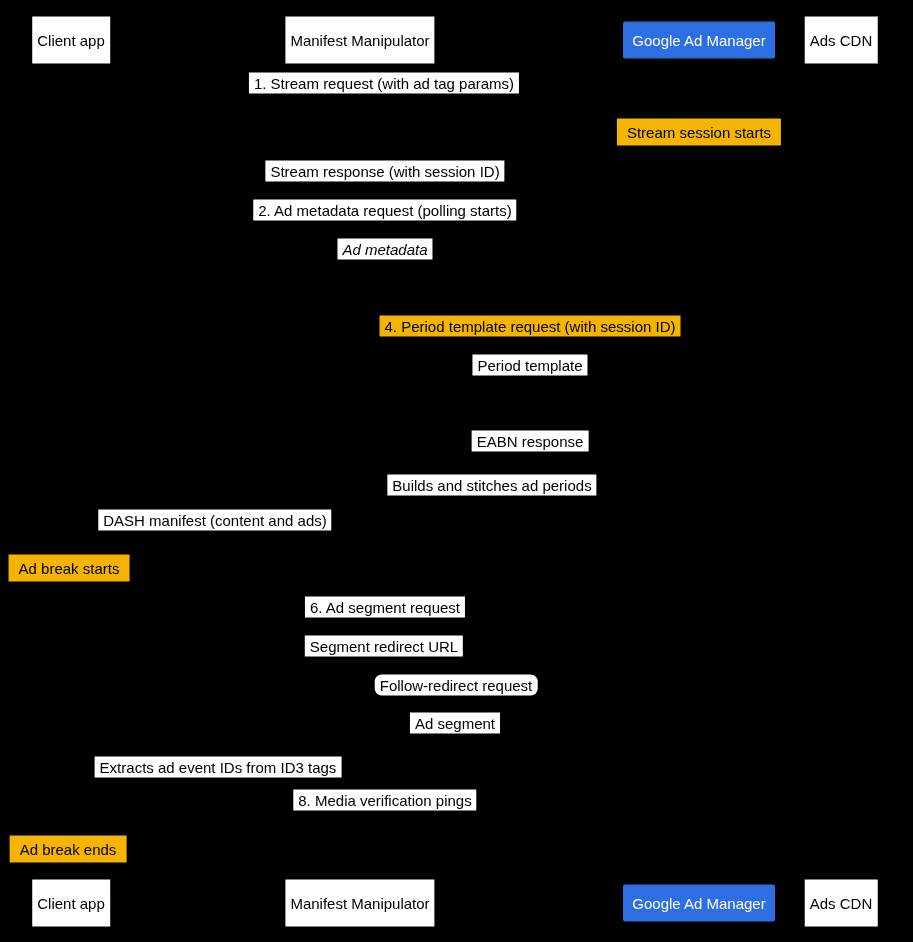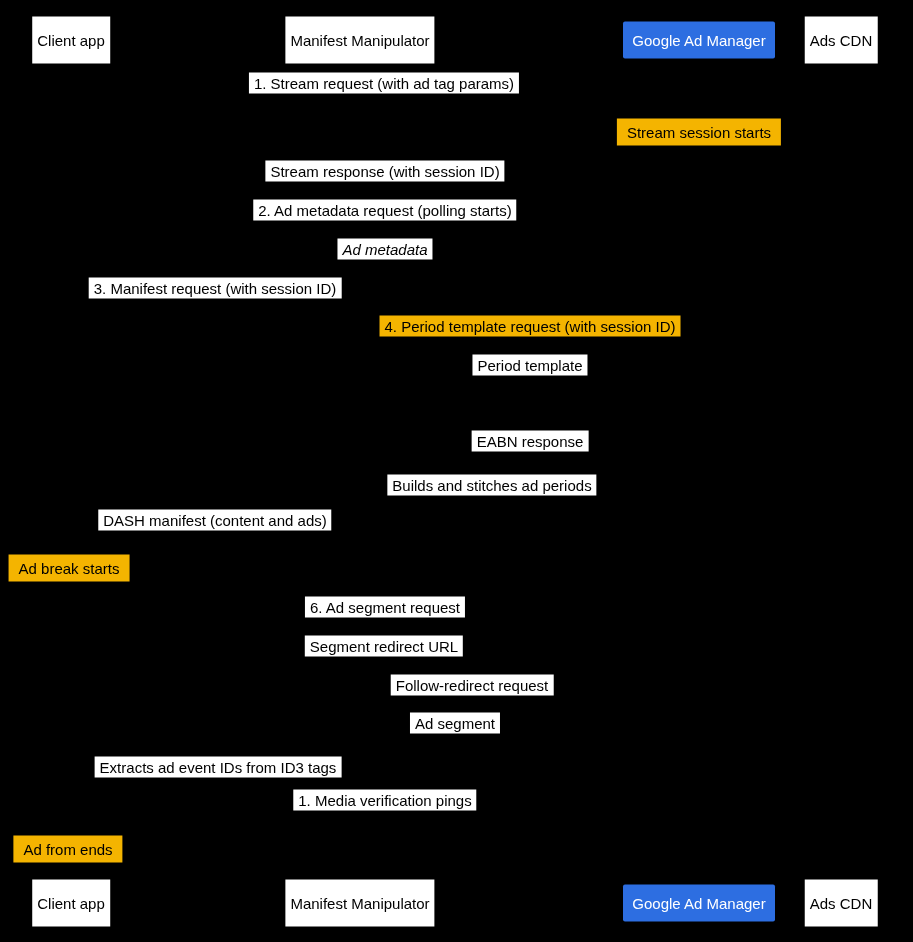--- a/index.html
+++ b/index.html
@@ -70,27 +70,26 @@
     <div class="actor plain" style="left: 360px; top: 903px;">Manifest Manipulator</div>
     <div class="actor primary" style="left: 699px; top: 40px;">Google Ad Manager</div>
     <div class="actor primary" style="left: 699px; top: 903px;">Google Ad Manager</div>
     <div class="actor plain" style="left: 841px; top: 40px;">Ads CDN</div>
     <div class="actor plain" style="left: 841px; top: 903px;">Ads CDN</div>
     <div class="lbl plain" style="left: 384px; top: 83px;">1. Stream request (with ad tag params)</div>
     <div class="lbl note" style="left: 699px; top: 132px; min-width: 142px;">Stream session starts</div>
     <div class="lbl plain" style="left: 385px; top: 171px; text-align: right;">Stream response (with session ID)</div>
     <div class="lbl plain" style="left: 385px; top: 210px;">2. Ad metadata request (polling starts)</div>
     <div class="lbl plain" style="left: 385px; top: 249px; font-style: italic;">Ad metadata</div>
-    <div class="lbl plain" style="left: 215px; top: 288px;">3. Manifest request (with session ID)</div>
     <div class="lbl highlight" style="left: 530px; top: 326px;">4. Period template request (with session ID)</div>
     <div class="lbl plain" style="left: 530px; top: 365px;">Period template</div>
     <div class="lbl plain" style="left: 530px; top: 441px;">EABN response</div>
     <div class="lbl plain" style="left: 215px; top: 520px;">DASH manifest (content and ads)</div>
     <div class="lbl plain" style="left: 492px; top: 485px;">Builds and stitches ad periods</div>
     <div class="lbl note" style="left: 69px; top: 568px;">Ad break starts</div>
     <div class="lbl plain" style="left: 385px; top: 607px;">6. Ad segment request</div>
     <div class="lbl plain" style="left: 384px; top: 646px;">Segment redirect URL</div>
-    <div class="lbl plain" style="left: 472px; top: 685px;">Follow-redirect request</div>
+    <div class="lbl plain" style="left: 456px; top: 685px; border-radius: 7px;">Follow-redirect request</div>
     <div class="lbl plain" style="left: 455px; top: 723px;">Ad segment</div>
     <div class="lbl plain" style="left: 218px; top: 767px;">Extracts ad event IDs from ID3 tags</div>
-    <div class="lbl plain" style="left: 385px; top: 800px;">1. Media verification pings</div>
-    <div class="lbl note" style="left: 68px; top: 849px;">Ad from ends</div>
+    <div class="lbl plain" style="left: 385px; top: 800px;">8. Media verification pings</div>
+    <div class="lbl note" style="left: 68px; top: 849px;">Ad break ends</div>
   </div>
 
 </body></html>

